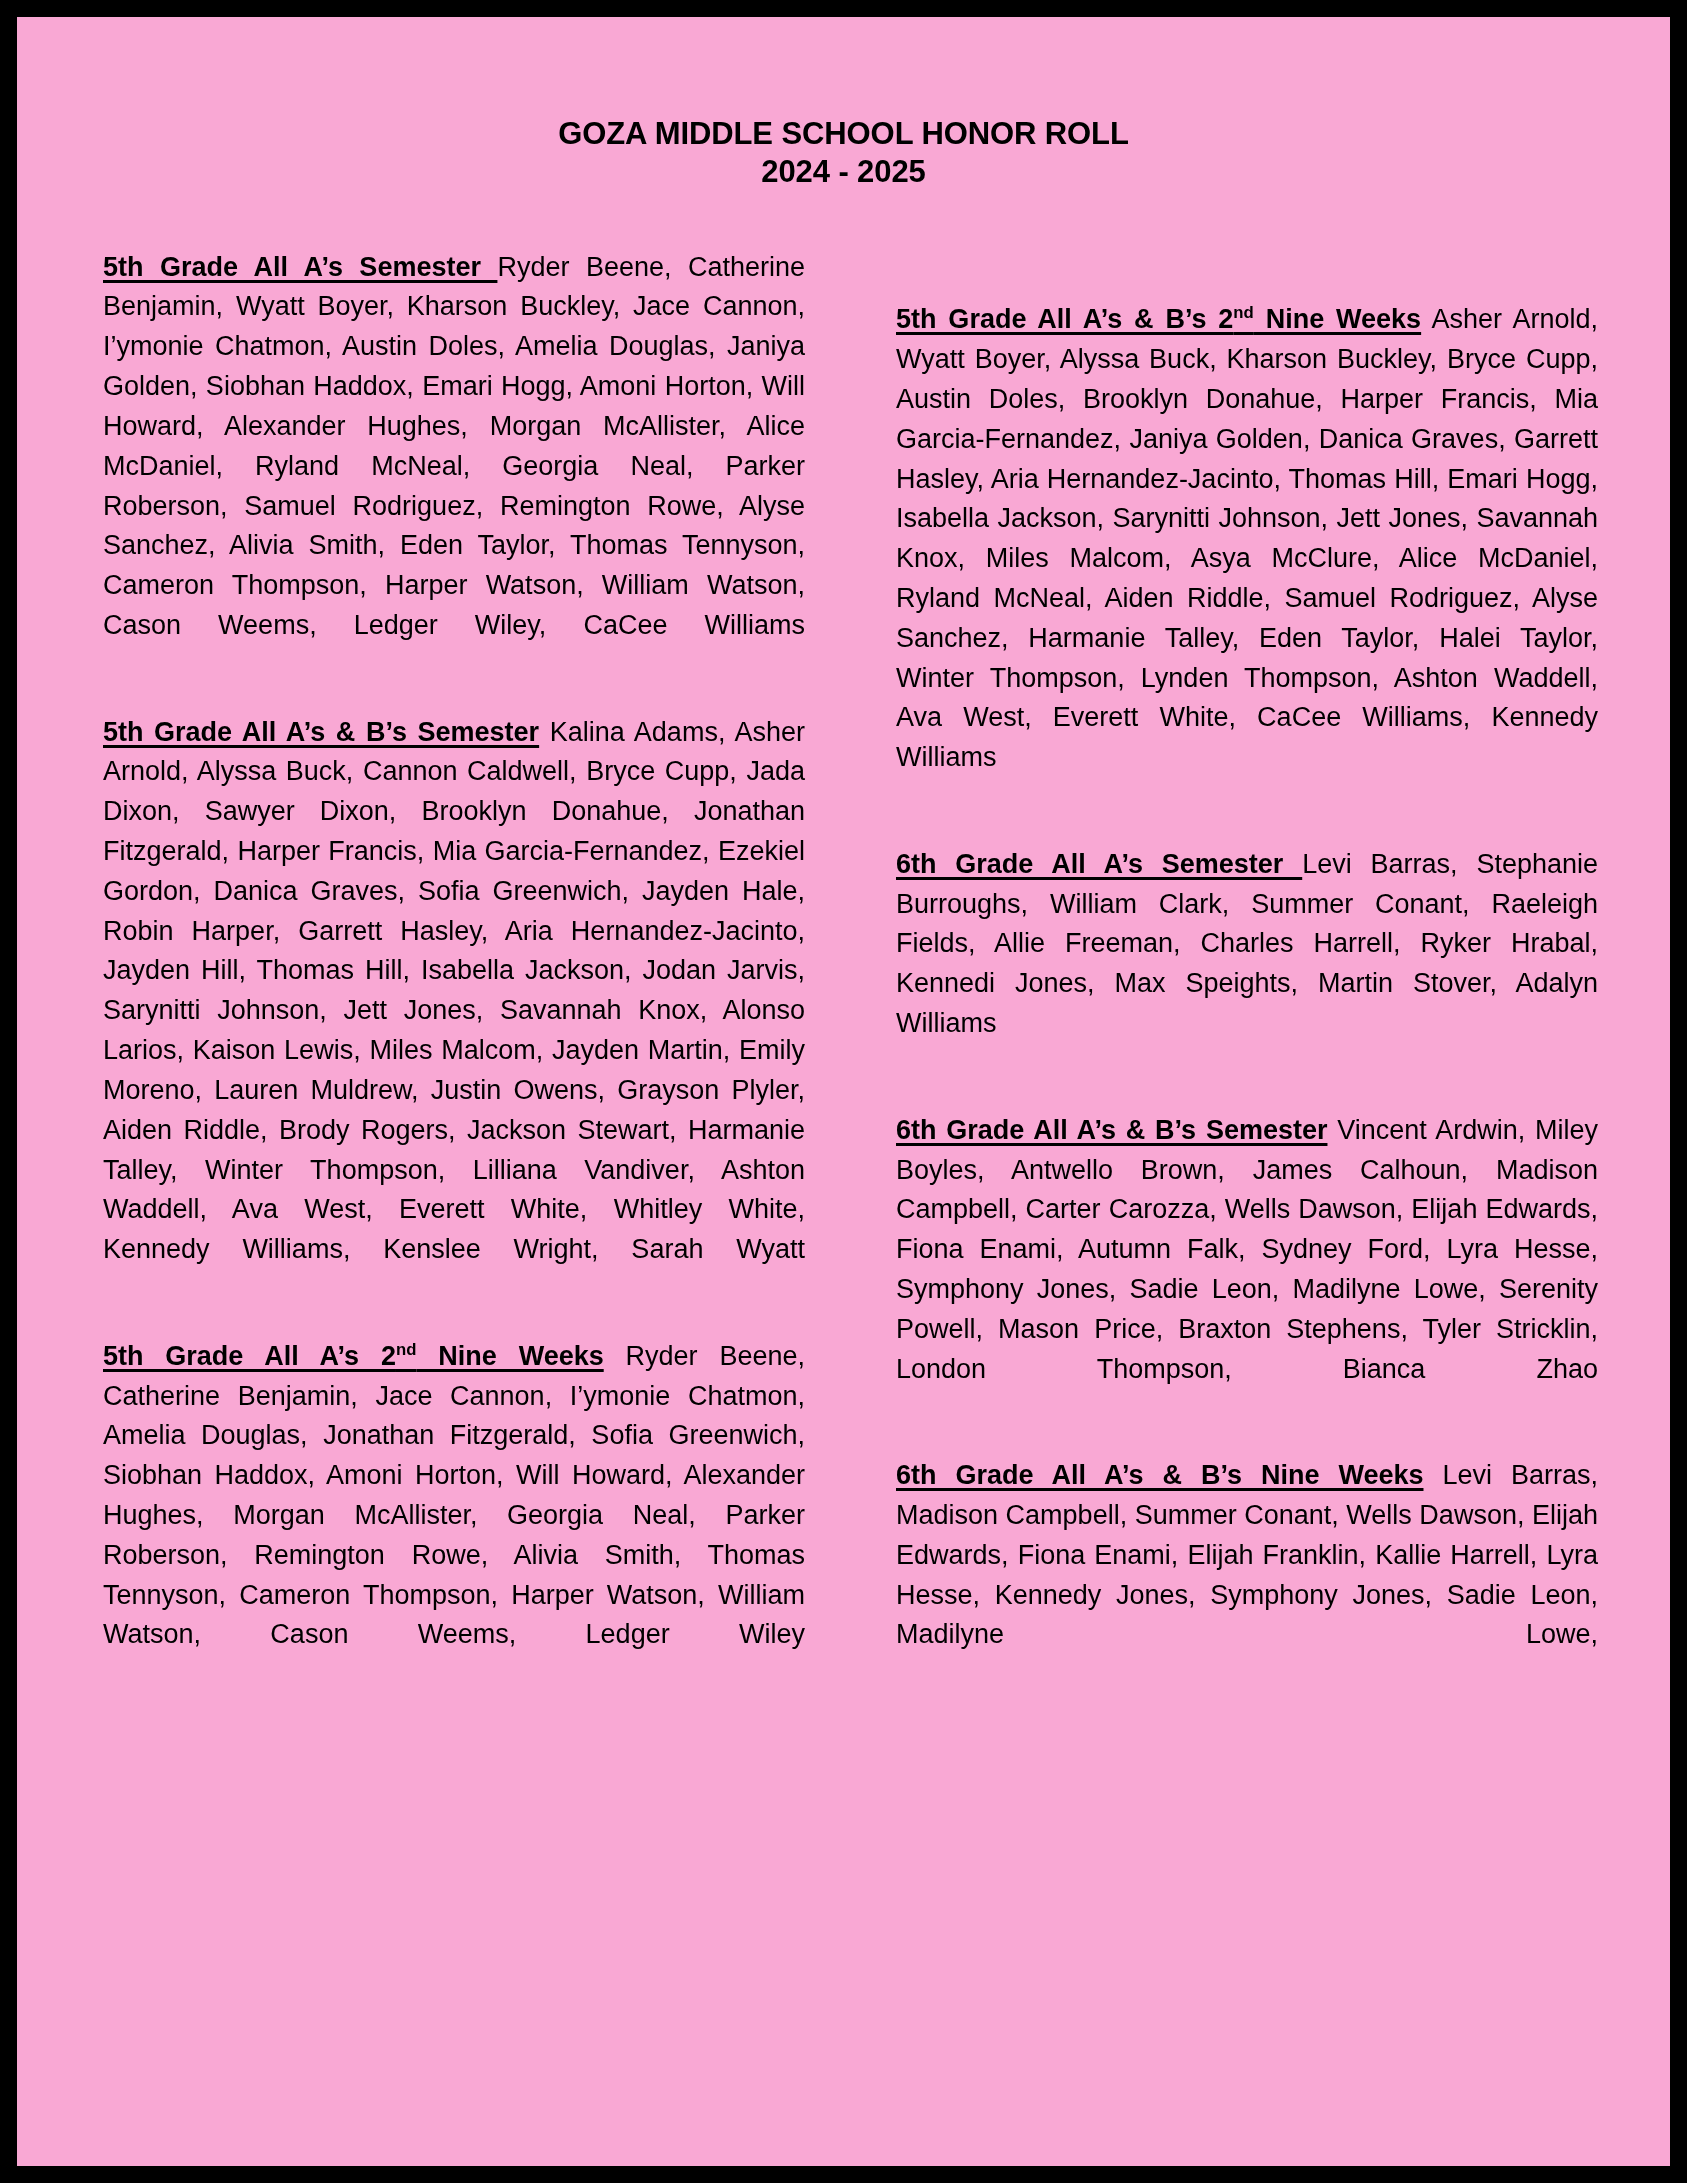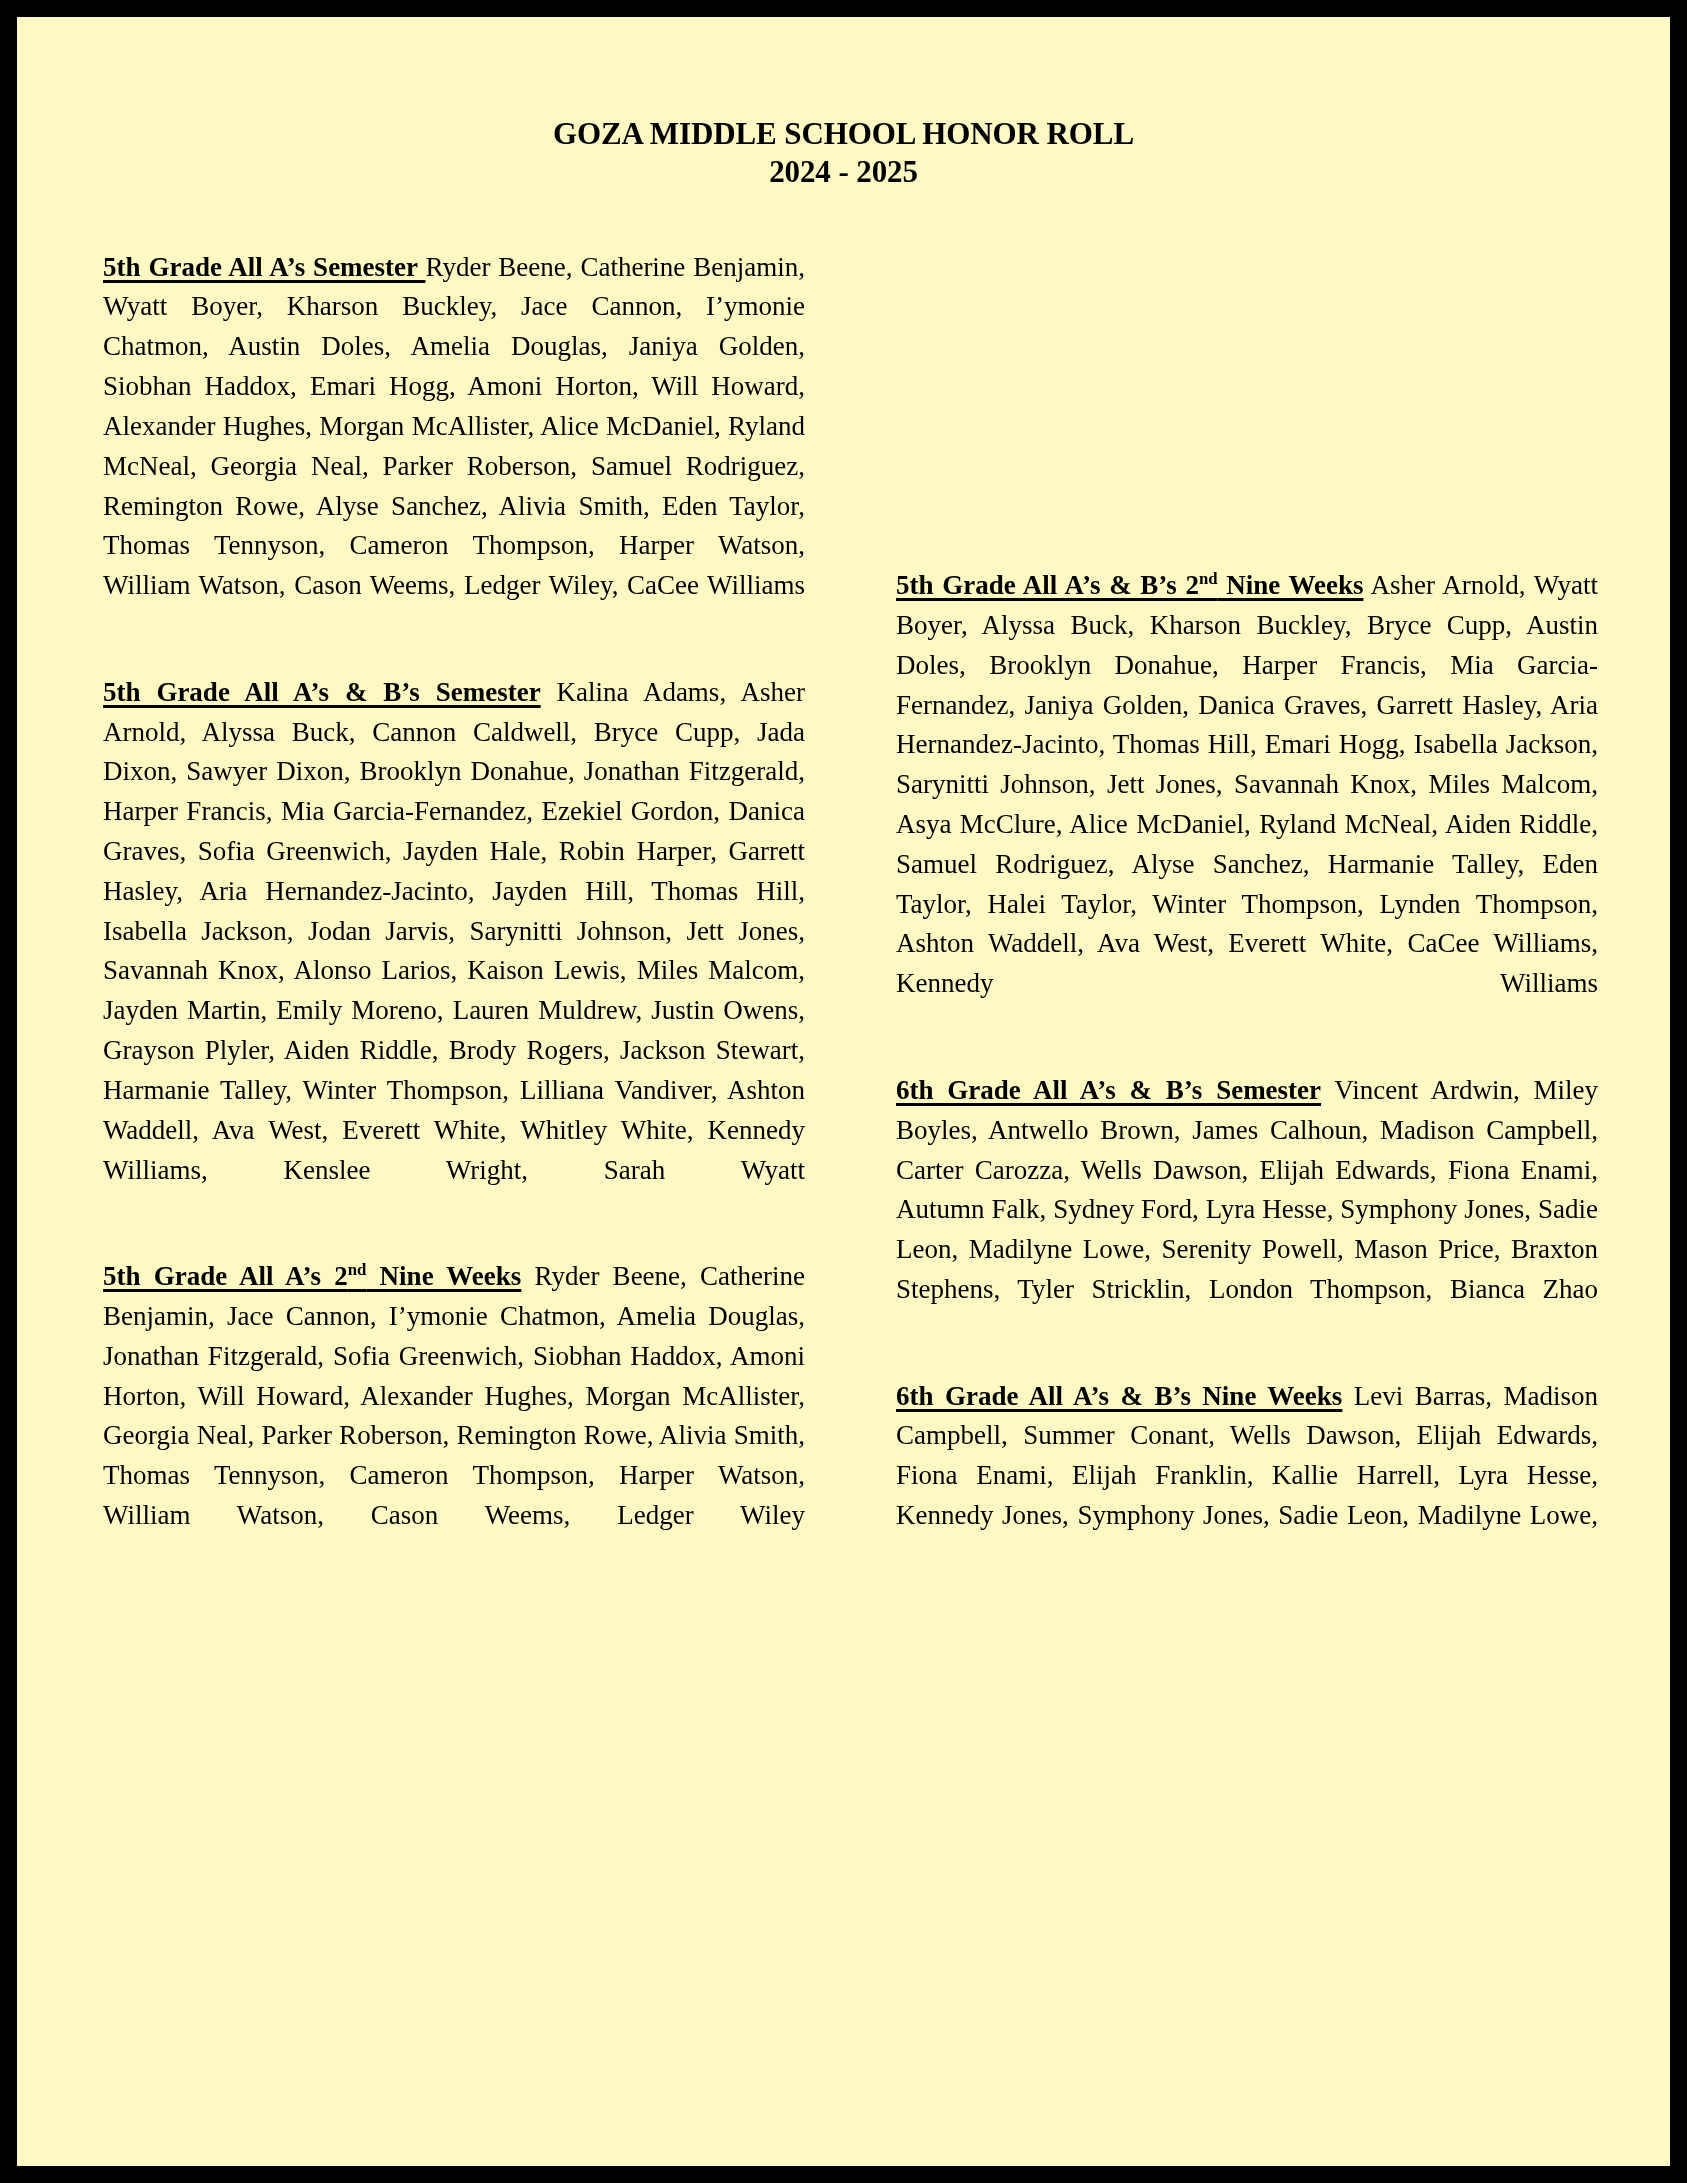--- a/index.html
+++ b/index.html
@@ -19,24 +19,23 @@
     position: relative;
     width: 1687px;
     height: 2183px;
     background: #000000;
     padding: 17px;
   }
   #page-sheet {
     position: relative;
     width: 100%;
     height: 100%;
-    background: #fef9c3;
+    background: #f9a8d4;
     padding: 66px 86px 0 86px;
     overflow: hidden;
-    font-family: Liberation Serif, serif;
   }
 
   
   #doc-header {
     text-align: center;
     margin-top: 32px;
     margin-bottom: 30px;
   }
   #doc-header .hl {
     font-weight: bold;
@@ -128,20 +127,23 @@
         </div>
 
       </div>
 
       <div class="column">
 
         <div class="section">
           <p class="section-body tight"><span class="section-heading"><span>5th Grade All A’s &amp; B’s 2</span><sup>nd</sup><span> Nine Weeks</span></span><span class="names"> Asher Arnold, Wyatt Boyer, Alyssa Buck, Kharson Buckley, Bryce Cupp, Austin Doles, Brooklyn Donahue, Harper Francis, Mia Garcia-Fernandez, Janiya Golden, Danica Graves, Garrett Hasley, Aria Hernandez-Jacinto, Thomas Hill, Emari Hogg, Isabella Jackson, Sarynitti Johnson, Jett Jones, Savannah Knox, Miles Malcom, Asya McClure, Alice McDaniel, Ryland McNeal, Aiden Riddle, Samuel Rodriguez, Alyse Sanchez, Harmanie Talley, Eden Taylor, Halei Taylor, Winter Thompson, Lynden Thompson, Ashton Waddell, Ava West, Everett White, CaCee Williams, Kennedy Williams</span></p>
         </div>
 
+        <div class="section">
+          <p class="section-body"><span class="section-heading">6th Grade All A’s Semester </span><span class="names"> Levi Barras, Stephanie Burroughs, William Clark, Summer Conant, Raeleigh Fields, Allie Freeman, Charles Harrell, Ryker Hrabal, Kennedi Jones, Max Speights, Martin Stover, Adalyn Williams</span></p>
+        </div>
 
         <div class="section">
           <p class="section-body"><span class="section-heading">6th Grade All A’s &amp; B’s Semester</span><span class="names"> Vincent Ardwin, Miley Boyles, Antwello Brown, James Calhoun, Madison Campbell, Carter Carozza, Wells Dawson, Elijah Edwards, Fiona Enami, Autumn Falk, Sydney Ford, Lyra Hesse, Symphony Jones, Sadie Leon, Madilyne Lowe, Serenity Powell, Mason Price, Braxton Stephens, Tyler Stricklin, London Thompson, Bianca Zhao</span></p>
         </div>
 
 
         <div class="section">
           <p class="section-body"><span class="section-heading">6th Grade All A’s &amp; B’s Nine Weeks</span><span class="names"> Levi Barras, Madison Campbell, Summer Conant, Wells Dawson, Elijah Edwards, Fiona Enami, Elijah Franklin, Kallie Harrell, Lyra Hesse, Kennedy Jones, Symphony Jones, Sadie Leon, Madilyne Lowe,</span></p>
         </div>
 

